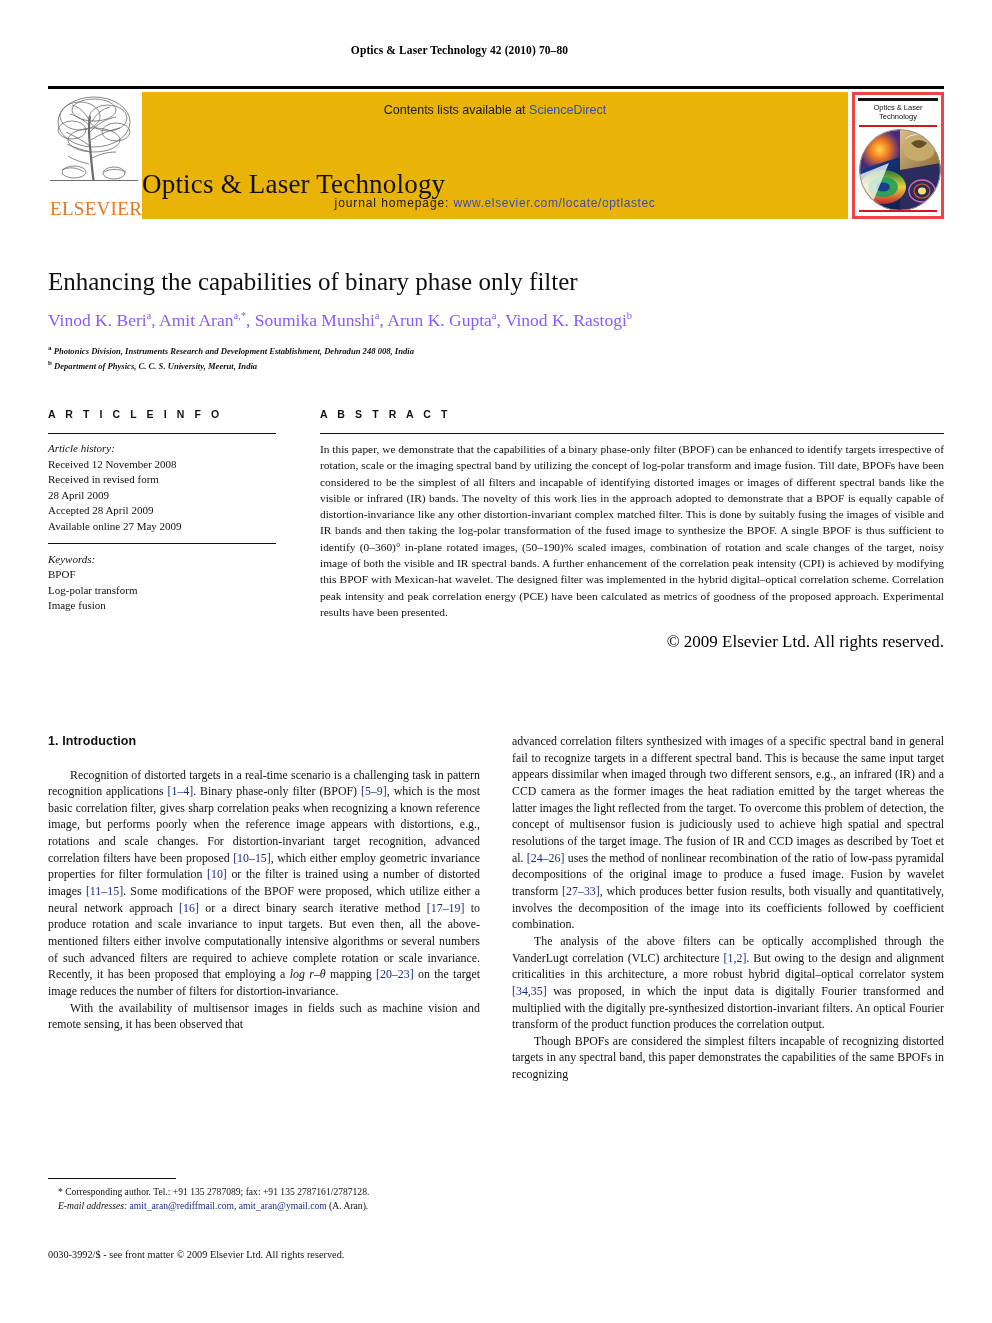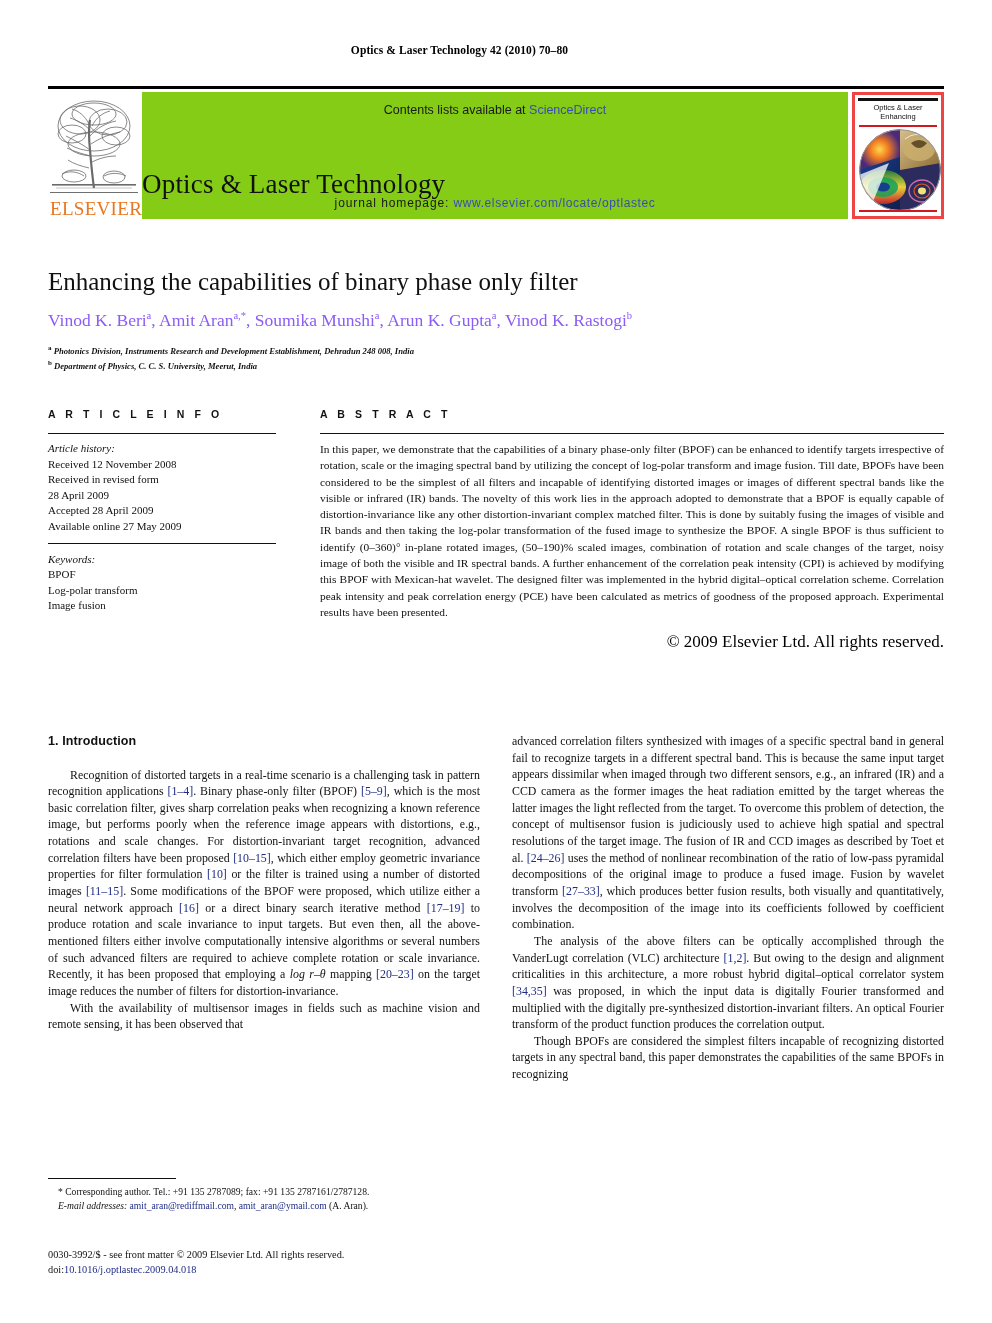--- a/index.html
+++ b/index.html
@@ -68,28 +68,28 @@
     position: relative;
     overflow: hidden;
   }
   .elsevier-word {
     font-family: "Liberation Serif", serif;
     font-size: 19px;
     letter-spacing: 0.3px;
     color: #E87722;
     line-height: 1;
     border-top: 1.5px solid #6f6f6f;
-    padding-top: 6px;
+    padding-top: 18px;
     width: 88px;
     text-align: center;
     box-sizing: border-box;
   }
   .grey-band {
     flex: 1 1 auto;
-    background: #84cc16;
+    background: #eab308;
     position: relative;
     margin-left: 2px;
     margin-right: 4px;
   }
   .contents-line {
     position: absolute;
     top: 11px; left: 0; right: 0;
     text-align: center;
     font-family: "Liberation Sans", sans-serif;
     font-size: 12.5px;
@@ -323,21 +323,21 @@
       <div class="grey-band">
         <div class="contents-line"><span>Contents lists available at </span><span class="sd-link">ScienceDirect</span></div>
         <div class="journal-title">Optics &amp; Laser Technology</div>
         <div class="homepage-line"><span>journal homepage: </span><span class="hp-url">www.elsevier.com/locate/optlastec</span></div>
       </div>
 
       <div class="cover">
         <div class="cover-top-rule"></div>
         <div class="cover-title">
           <div>Optics &amp; Laser</div>
-          <div>Enhancing</div>
+          <div>Technology</div>
         </div>
         <div class="cover-rule" style="top:30px"></div>
         <div class="cover-circle">
           <svg viewBox="0 0 82 82" width="82" height="82" aria-hidden="true">
             <defs>
               <clipPath id="cc">
                   <circle cx="41" cy="41" r="41"></circle>
                 </clipPath>
               <radialGradient id="gA" cx="50%" cy="50%" r="50%">
                 <stop offset="0%" stop-color="#ffd84d"></stop>
@@ -444,16 +444,15 @@
     <div class="fn-line">* Corresponding author. Tel.: +91 135 2787089; fax: +91 135 2787161/2787128.</div>
     <div class="fn-line">
       <span class="ital">E-mail addresses:</span>
       <span class="mail">amit_aran@rediffmail.com</span><span>, </span><span class="mail">amit_aran@ymail.com</span>
       <span>(A. Aran).</span>
     </div>
   </div>
 
   <div class="imprint">
     <div>0030-3992/$ - see front matter © 2009 Elsevier Ltd. All rights reserved.</div>
-    <div><span>doi:</span><span class="doi-link">10.1016/j.optlastec.2009.04.018</span></div>
   </div>
 
 </div>
 
 </body></html>

